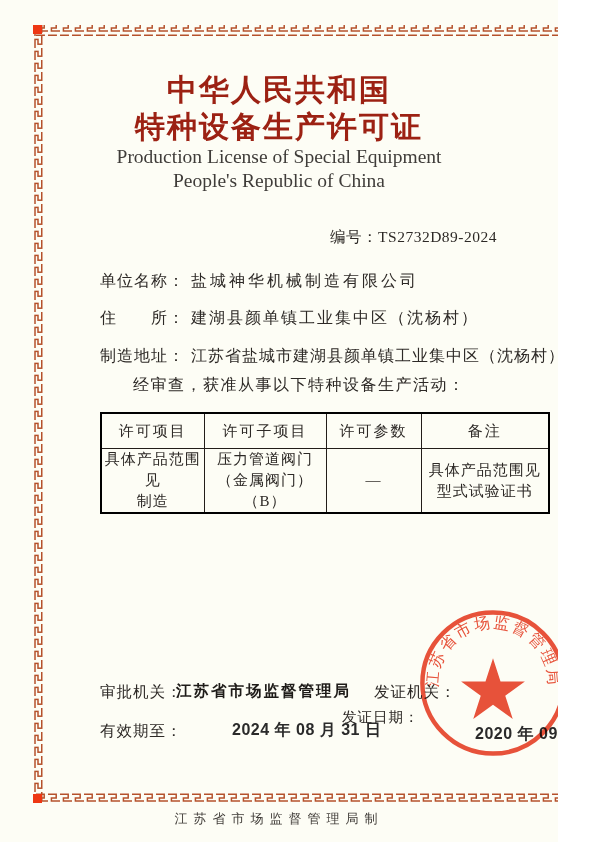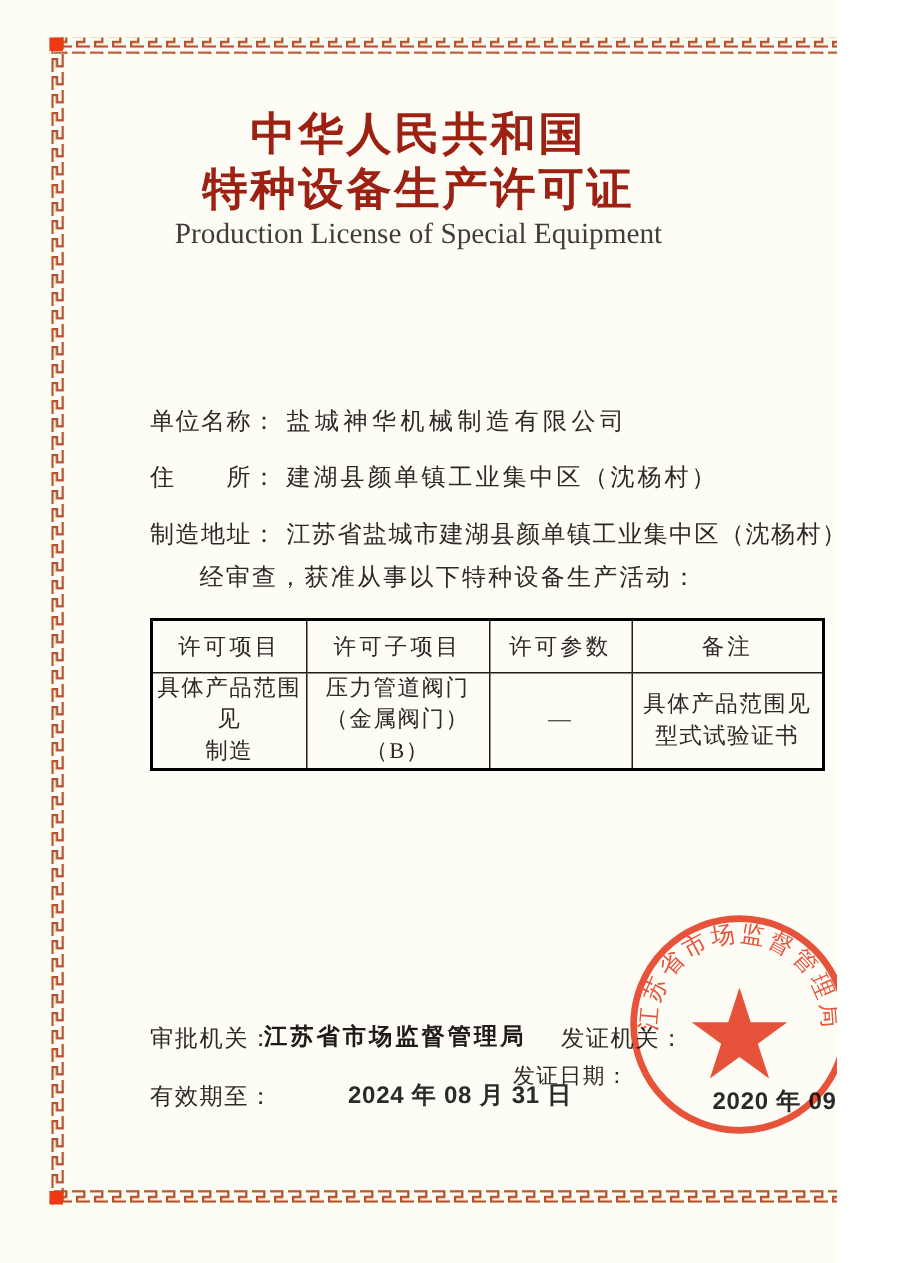--- a/index.html
+++ b/index.html
@@ -96,21 +96,25 @@
     <rect x="567" y="25" width="11" height="778" fill="url(#mv)"></rect>
     <rect x="33" y="25" width="9" height="9" fill="#ee3713"></rect>
     <rect x="569" y="25" width="9" height="9" fill="#ee3713"></rect>
     <rect x="33" y="794" width="9" height="9" fill="#ee3713"></rect>
     <rect x="569" y="794" width="9" height="9" fill="#ee3713"></rect>
   </svg>
 
   <div class="abs title" style="top:72px">中华人民共和国</div>
   <div class="abs subtitle" style="top:145px">Production License of Special Equipment</div>
   <div class="abs title" style="top:109px">特种设备生产许可证</div>
+  <div class="abs subtitle" style="top:169px">People's Republic of China</div>
 
+  <div class="abs license-no">
+    <span>编号：</span><span>TS2732D89-2024</span>
+  </div>
 
   <div class="abs field" style="top:271px">
     <span class="lbl">单位名称：</span><span class="val sp3">盐城神华机械制造有限公司</span>
   </div>
   <div class="abs field" style="top:308px">
     <span class="lbl">住　　所：</span><span class="val sp2">建湖县颜单镇工业集中区（沈杨村）</span>
   </div>
   <div class="abs field" style="top:346px">
     <span class="lbl">制造地址：</span><span class="val sp1">江苏省盐城市建湖县颜单镇工业集中区（沈杨村）</span>
   </div>
@@ -159,14 +163,15 @@
     <defs>
       <path id="sealArc" d="M -42 37 A 56 56 0 1 1 42 37" fill="none"></path>
     </defs>
     <circle cx="0" cy="0" r="71.5" fill="none" stroke="#e7432b" stroke-width="4.5"></circle>
     <polygon transform="translate(0,9)" points="0,-34 7.6,-10.5 32.3,-10.5 12.4,4.0 20.0,27.5 0,13 -20.0,27.5 -12.4,4.0 -32.3,-10.5 -7.6,-10.5" fill="#e7432b"></polygon>
     <text font-size="16" fill="#e7432b" letter-spacing="2.5" font-family="Liberation Serif, serif">
       <textPath href="#sealArc" startOffset="50%" text-anchor="middle">江苏省市场监督管理局</textPath>
     </text>
   </svg>
 
+  <div class="abs caption">江苏省市场监督管理局制</div>
 
 </div>
 
 </body></html>

